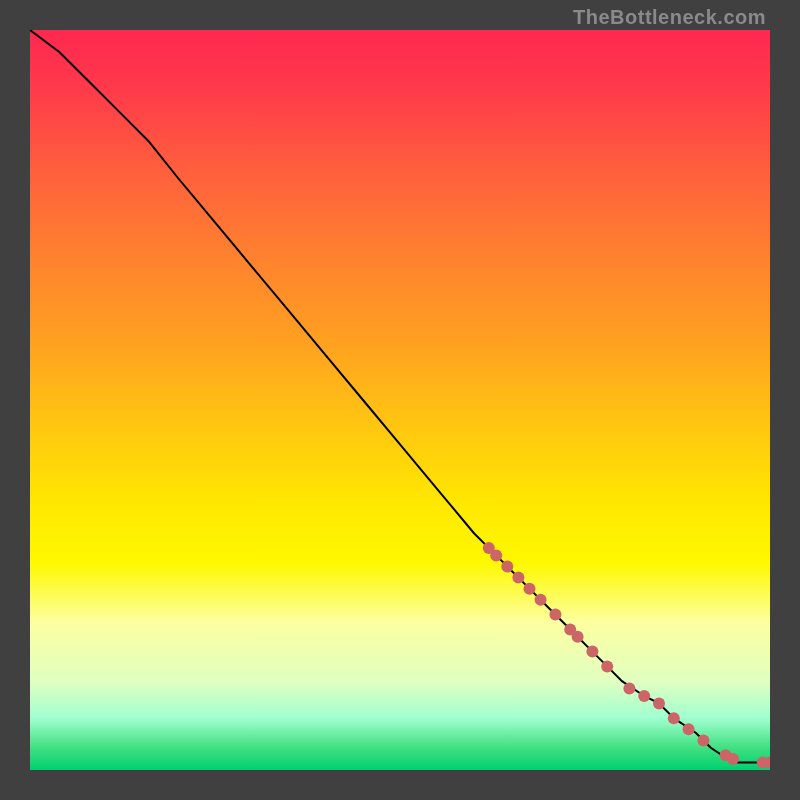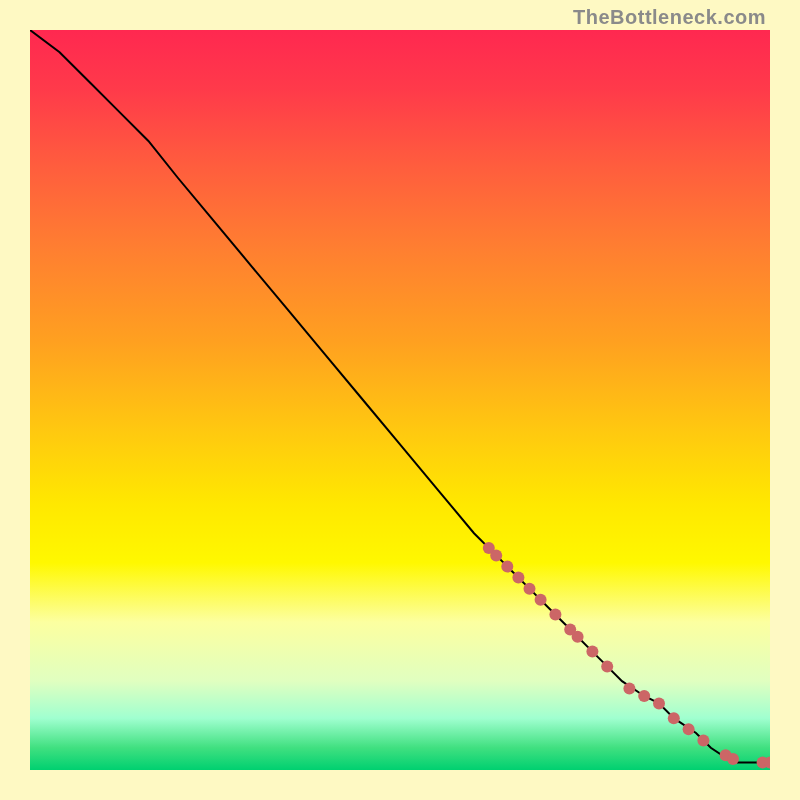--- a/index.html
+++ b/index.html
@@ -7,21 +7,21 @@
     width: 800px;
     height: 800px;
     background: #000;
     position: relative;
     font-family: Arial, sans-serif;
     overflow: hidden;
   }
   .frame {
     position: absolute;
     inset: 0;
-    background: #fef9c3;
+    background: #404040;
     text-align: center;
   }
   .plot-area {
     position: absolute;
     left: 30px;
     top: 30px;
     width: 740px;
     height: 740px;
     background: linear-gradient(to bottom,
       #ff2850 0%,

